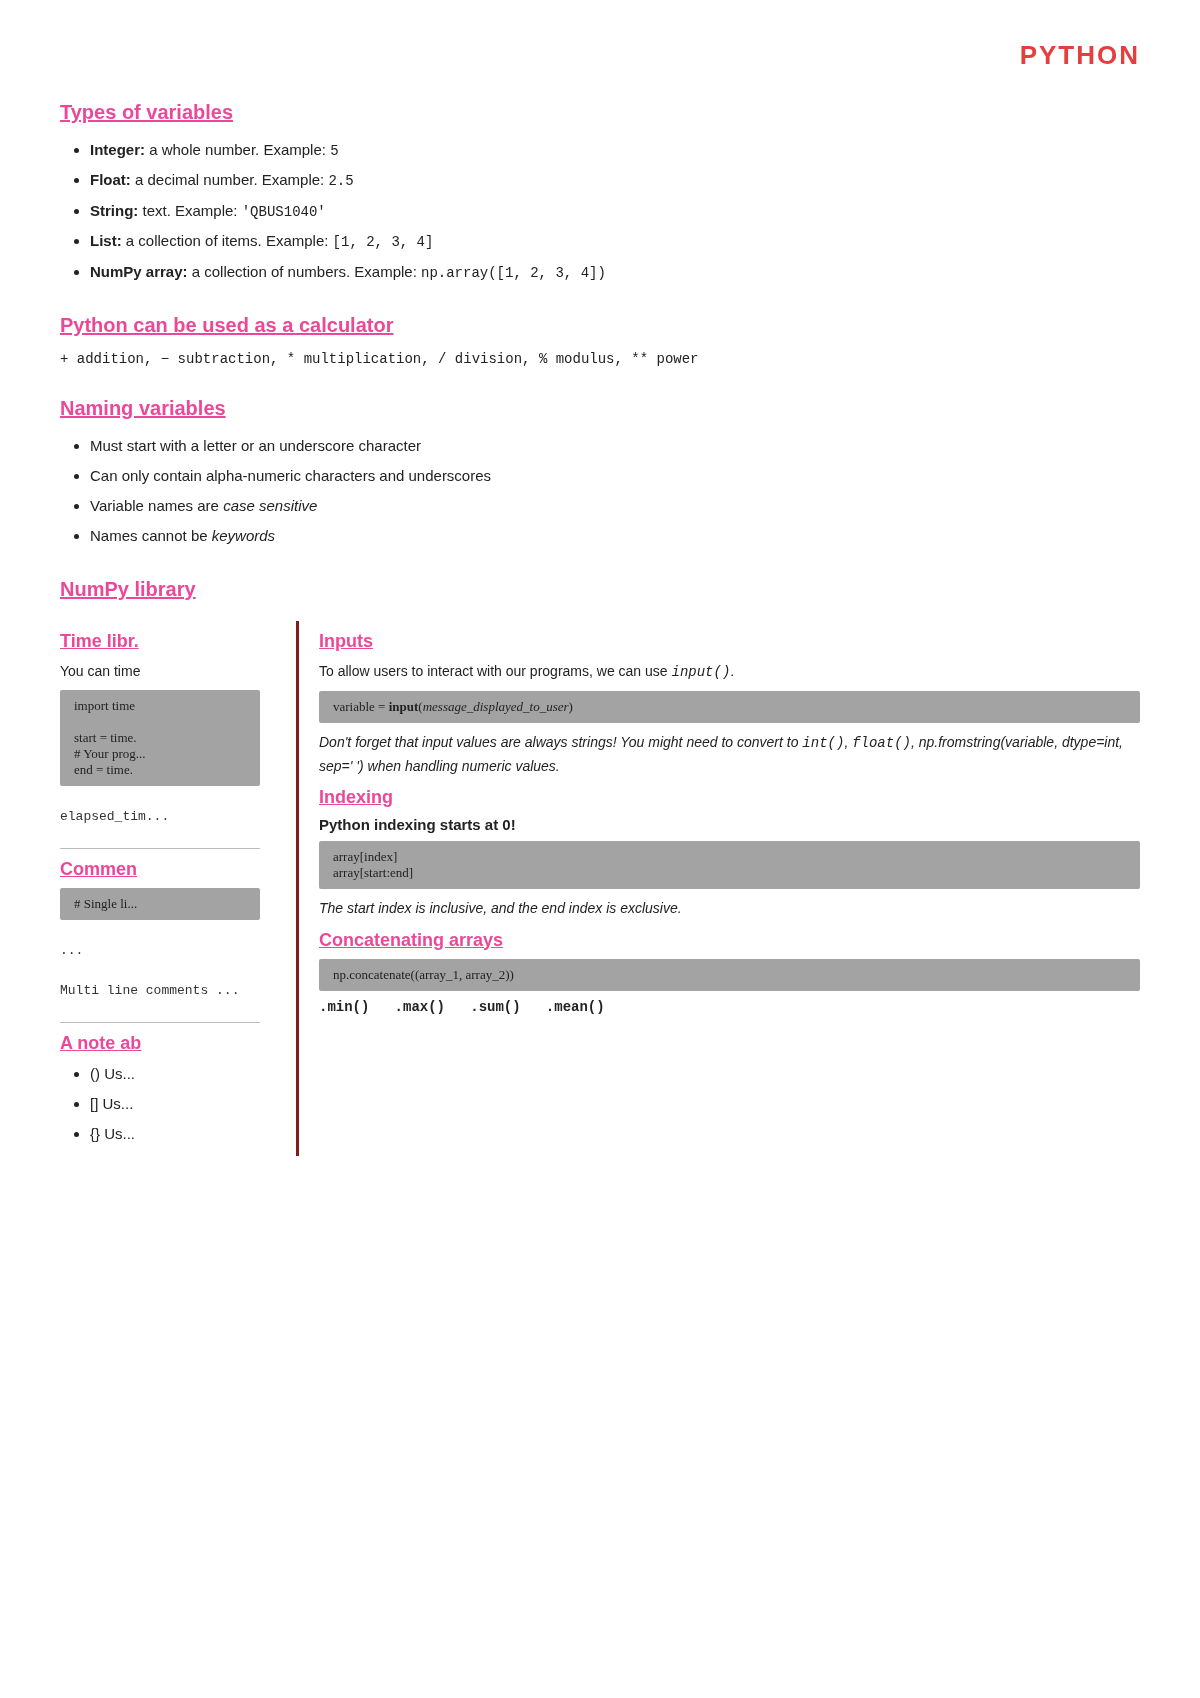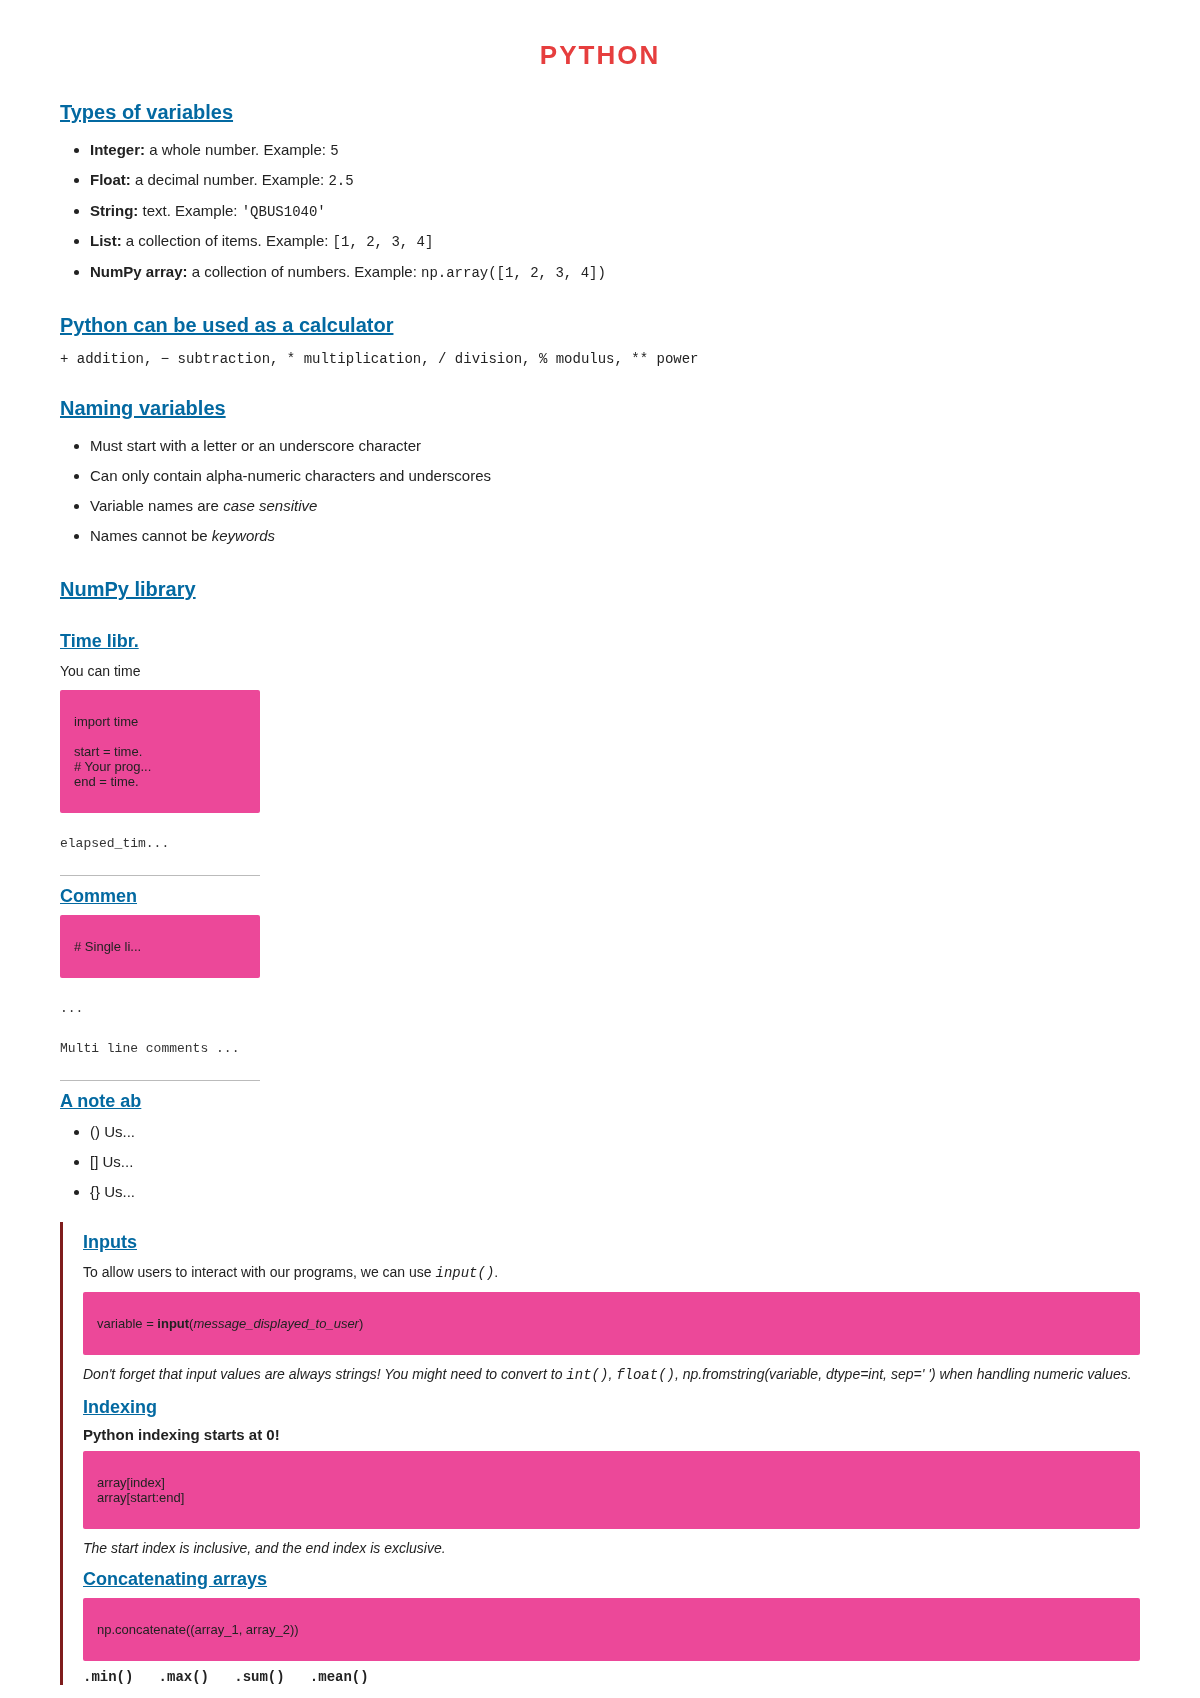--- a/index.html
+++ b/index.html
@@ -10,69 +10,69 @@
     body {
       background: #ffffff;
       font-family: Arial, sans-serif;
       font-size: 15px;
       color: #222;
       width: 1200px;
       min-height: 1698px;
       padding: 40px 60px;
     }
     .page-title {
-      text-align: center;
+      text-align: right;
       color: #e63e3e;
       font-size: 26px;
       font-weight: bold;
       letter-spacing: 2px;
       margin-bottom: 24px;
     }
     .section-heading {
       font-size: 20px;
       font-weight: bold;
       text-decoration: underline;
       margin-bottom: 14px;
       margin-top: 30px;
-      color: #0369a1;
+      color: #ec4899;
     }
     ul {
       margin-left: 30px;
       margin-bottom: 10px;
     }
     ul li {
       margin-bottom: 6px;
       line-height: 1.6;
     }
     .bold {
       font-weight: bold;
     }
     code, .mono {
       font-family: 'Courier New', monospace;
       font-size: 14px;
     }
     .code-block {
-      background: #ec4899;
-      padding: 24px 14px;
+      background: #a3a3a3;
+      padding: 8px 14px;
       margin: 8px 0;
-      font-family: Liberation Sans, sans-serif;
+      font-family: Liberation Serif, serif;
       font-size: 13px;
       border-radius: 2px;
       white-space: pre;
       display: block;
     }
     .calculator-line {
       font-family: 'Courier New', monospace;
       font-size: 14px;
       margin: 8px 0 16px 0;
     }
     .two-col {
       display: flex;
-      flex-direction: column;
-      gap: 8px;
+      flex-direction: row;
+      gap: 16px;
       margin-top: 20px;
     }
     .left-col {
       width: 220px;
       flex-shrink: 0;
       padding-right: 20px;
       border-right: none;
     }
     .right-col {
       flex: 1;

